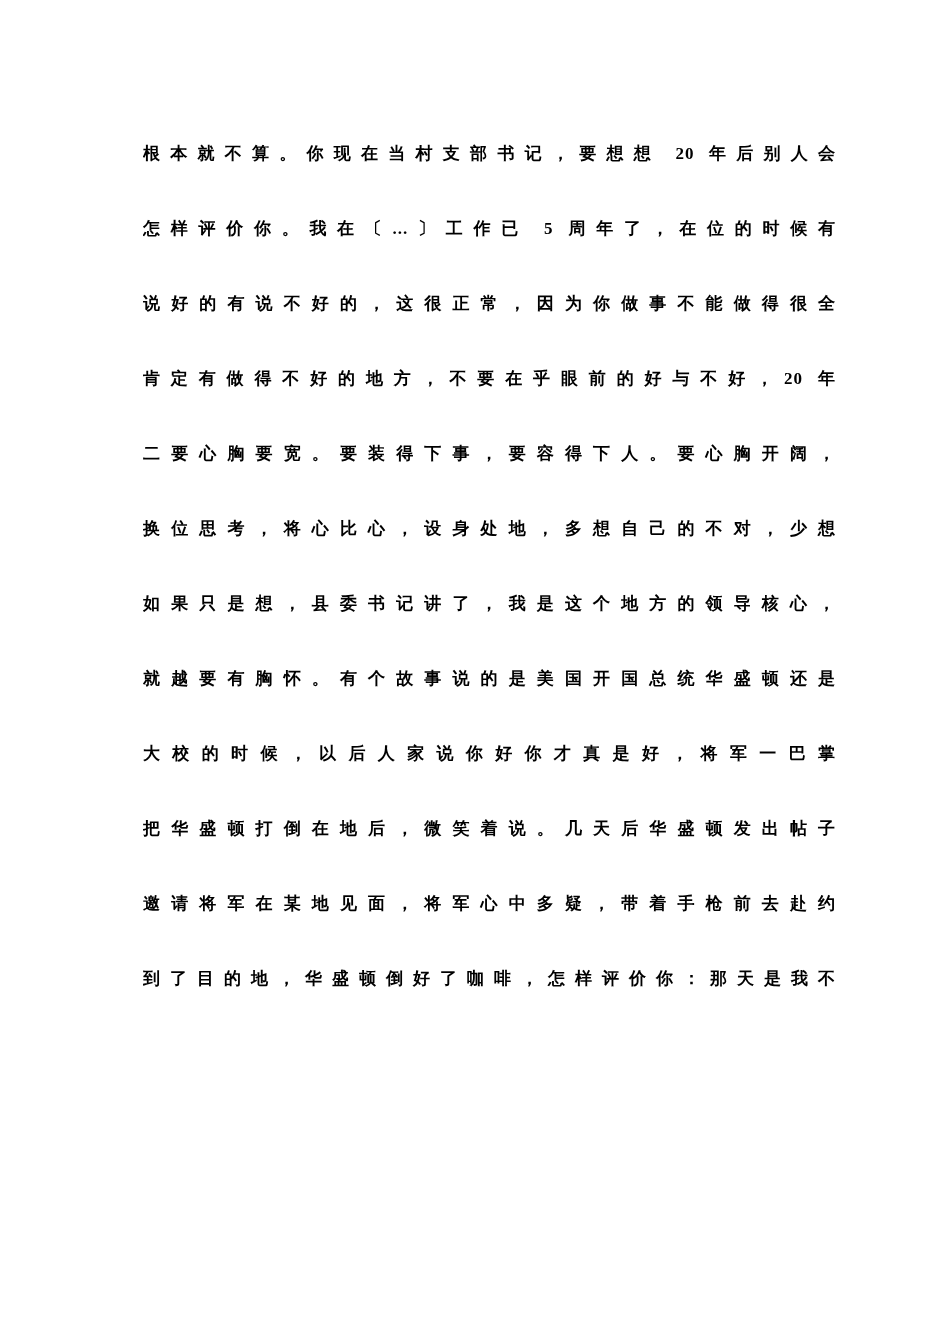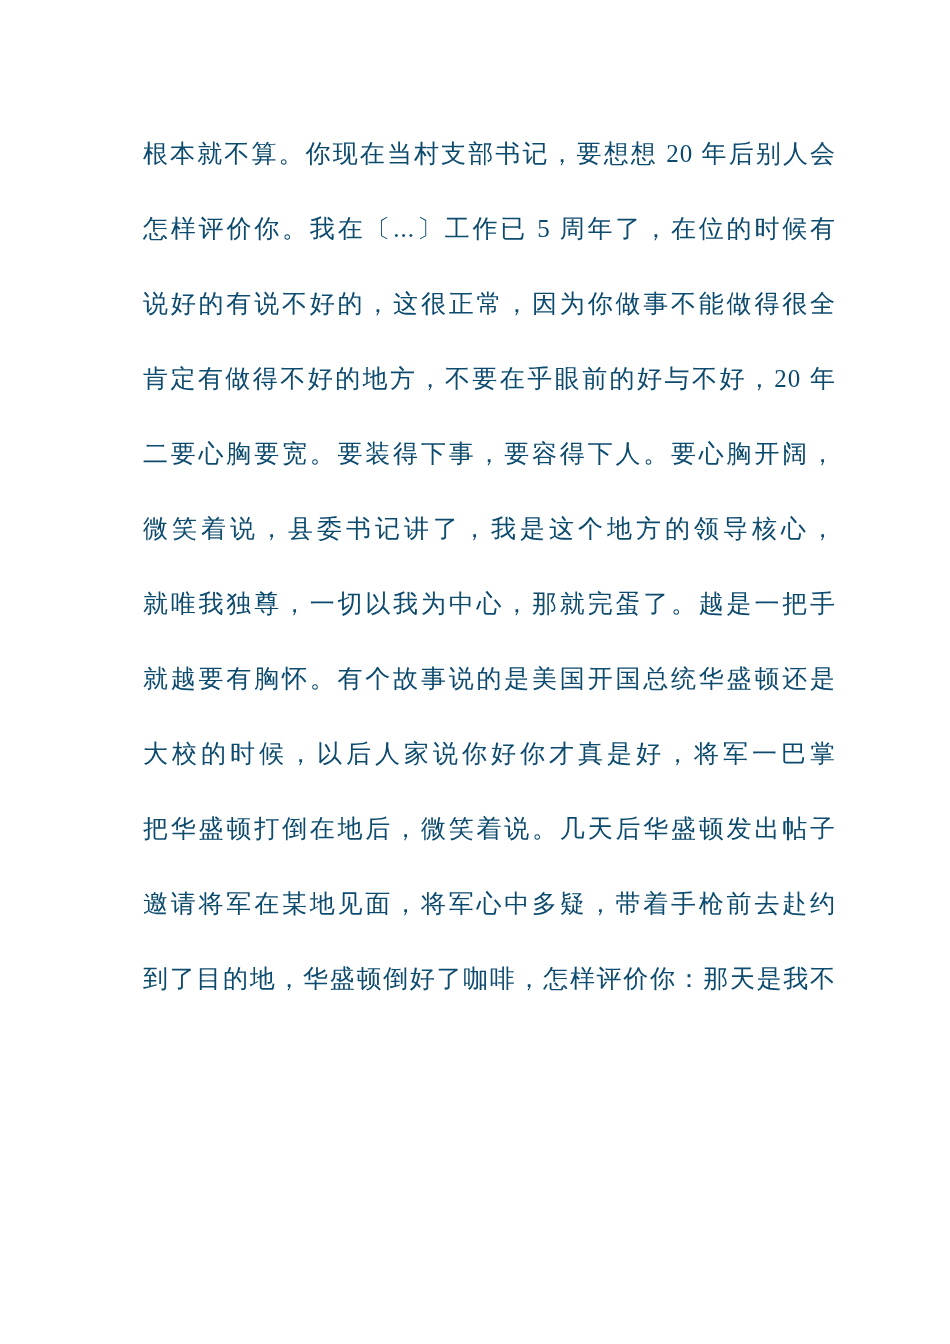--- a/index.html
+++ b/index.html
@@ -19,43 +19,44 @@
     background: #ffffff;
   }
   .text-block {
     position: absolute;
     left: 143px;
     top: 116px;
     width: 693px;
   }
   .text-line {
     font-family: "Liberation Serif", serif;
-    font-size: 25px;
+    font-size: 17px;
     line-height: 75px;
     height: 75px;
-    color: #0c4a6e;
+    color: #000000;
     letter-spacing: 1px;
     text-align: justify;
     text-align-last: justify;
     text-justify: inter-character;
     overflow: hidden;
     white-space: nowrap;
+    font-weight: bold;
   }
 </style>
 </head>
 <body>
 
 <div class="doc-page">
   <div class="text-block">
     <div class="text-line">根本就不算。你现在当村支部书记，要想想 20 年后别人会</div>
     <div class="text-line">怎样评价你。我在〔...〕工作已 5 周年了，在位的时候有</div>
     <div class="text-line">说好的有说不好的，这很正常，因为你做事不能做得很全</div>
     <div class="text-line">肯定有做得不好的地方，不要在乎眼前的好与不好，20 年</div>
     <div class="text-line">二要心胸要宽。要装得下事，要容得下人。要心胸开阔，</div>
-    <div class="text-line">微笑着说，县委书记讲了，我是这个地方的领导核心，</div>
-    <div class="text-line">就唯我独尊，一切以我为中心，那就完蛋了。越是一把手</div>
+    <div class="text-line">换位思考，将心比心，设身处地，多想自己的不对，少想</div>
+    <div class="text-line">如果只是想，县委书记讲了，我是这个地方的领导核心，</div>
     <div class="text-line">就越要有胸怀。有个故事说的是美国开国总统华盛顿还是</div>
     <div class="text-line">大校的时候，以后人家说你好你才真是好，将军一巴掌</div>
     <div class="text-line">把华盛顿打倒在地后，微笑着说。几天后华盛顿发出帖子</div>
     <div class="text-line">邀请将军在某地见面，将军心中多疑，带着手枪前去赴约</div>
     <div class="text-line">到了目的地，华盛顿倒好了咖啡，怎样评价你：那天是我不</div>
   </div>
 </div>
 
 </body></html>

